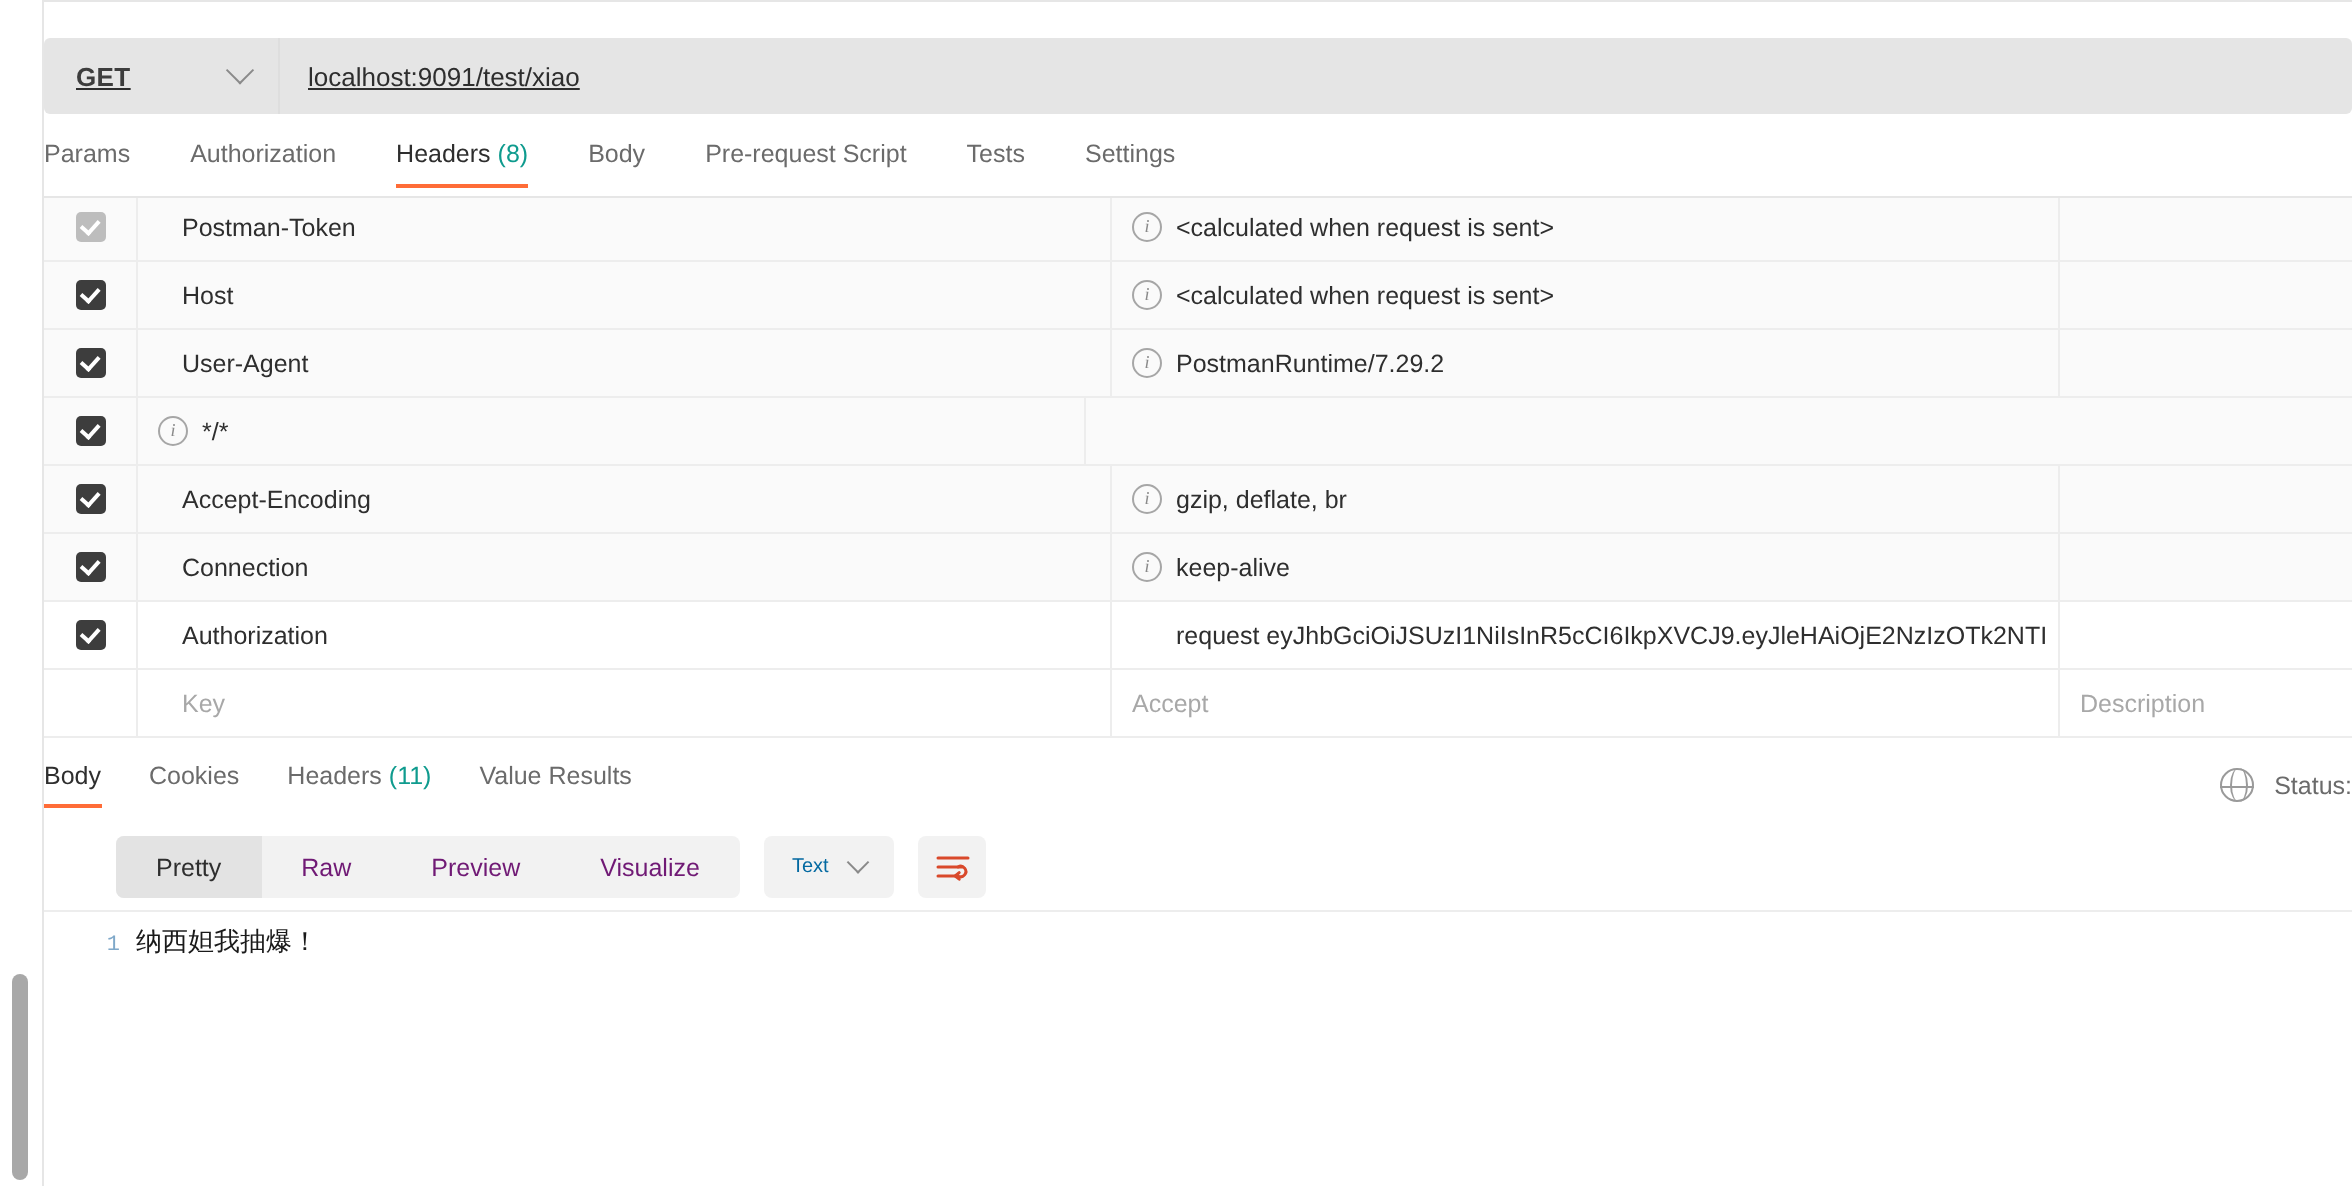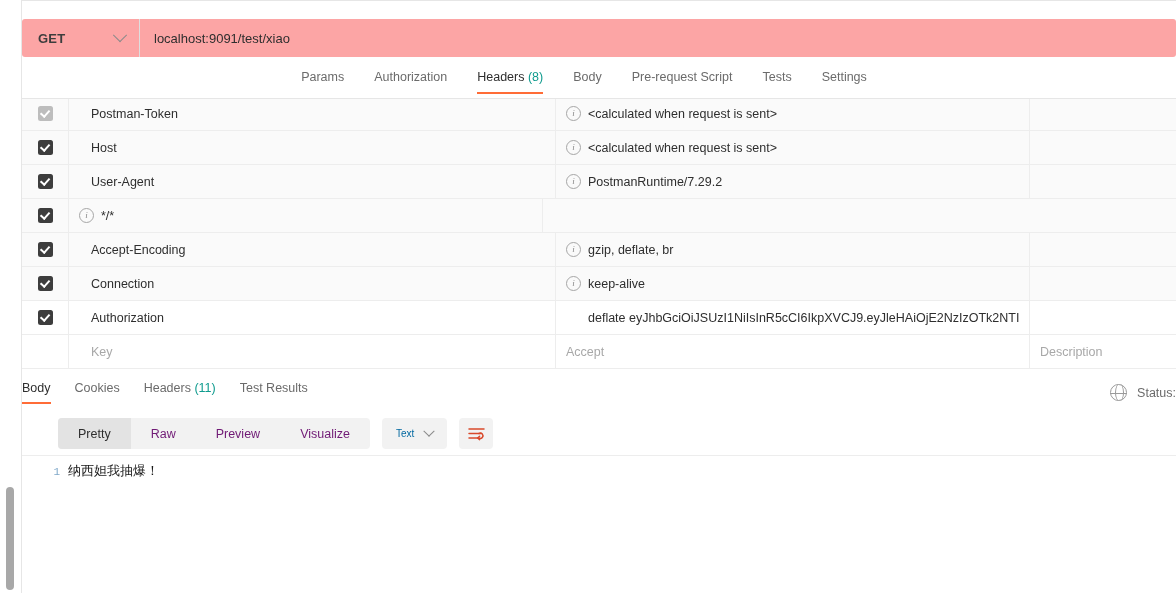--- a/index.html
+++ b/index.html
@@ -27,22 +27,23 @@
 
   
   .url-bar {
     position: absolute;
     left: 22px;
     top: 19px;
     right: 0;
     height: 38px;
     display: flex;
     align-items: stretch;
-    background: #fca5a5;
+    background: #e5e5e5;
     border-radius: 3px;
+    text-decoration: underline;
   }
   .method-box {
     width: 118px;
     display: flex;
     align-items: center;
     justify-content: space-between;
     padding: 0 14px 0 16px;
     box-sizing: border-box;
     border-right: 1px solid #dedede;
     cursor: pointer;
@@ -74,21 +75,20 @@
     position: absolute;
     left: 22px;
     top: 67px;
     right: 0;
     height: 31px;
     display: flex;
     align-items: flex-start;
     background: #ffffff;
     z-index: 6;
     border-bottom: 1px solid #e6e6e6;
-    justify-content: center;
   }
   .req-tab {
     padding: 3px 0 9px 0;
     margin-right: 30px;
     font-size: 12.5px;
     color: #6b6b6b;
     cursor: pointer;
     position: relative;
     white-space: nowrap;
   }
@@ -473,41 +473,41 @@
       </div>
     <div class="c-desc"></div>
   </div>
 
   <div class="h-row user-row">
     <div class="c-check">
         <span class="cbox"></span>
       </div>
     <div class="c-key">Authorization</div>
     <div class="c-val">
-        <span>deflate eyJhbGciOiJSUzI1NiIsInR5cCI6IkpXVCJ9.eyJleHAiOjE2NzIzOTk2NTI</span>
+        <span>request eyJhbGciOiJSUzI1NiIsInR5cCI6IkpXVCJ9.eyJleHAiOjE2NzIzOTk2NTI</span>
       </div>
     <div class="c-desc"></div>
   </div>
 
   <div class="h-row footer-row">
     <div class="c-check">
         <span class="cbox none"></span>
       </div>
     <div class="c-key ph">Key</div>
     <div class="c-val ph" style="padding-left:10px;">Accept</div>
     <div class="c-desc ph">Description</div>
   </div>
 
 </div>
 
 <div class="resp-tabs">
   <div class="resp-tab active"><span>Body</span></div>
   <div class="resp-tab"><span>Cookies</span></div>
   <div class="resp-tab"><span>Headers</span> <span class="cnt">(11)</span></div>
-  <div class="resp-tab"><span>Test Results</span></div>
+  <div class="resp-tab"><span>Value Results</span></div>
 
   <div class="resp-right">
     <span class="globe"></span>
     <span class="status-txt">Status:</span>
   </div>
 </div>
 
 <div class="body-toolbar">
   <div class="seg">
     <div class="seg-item active">Pretty</div>

